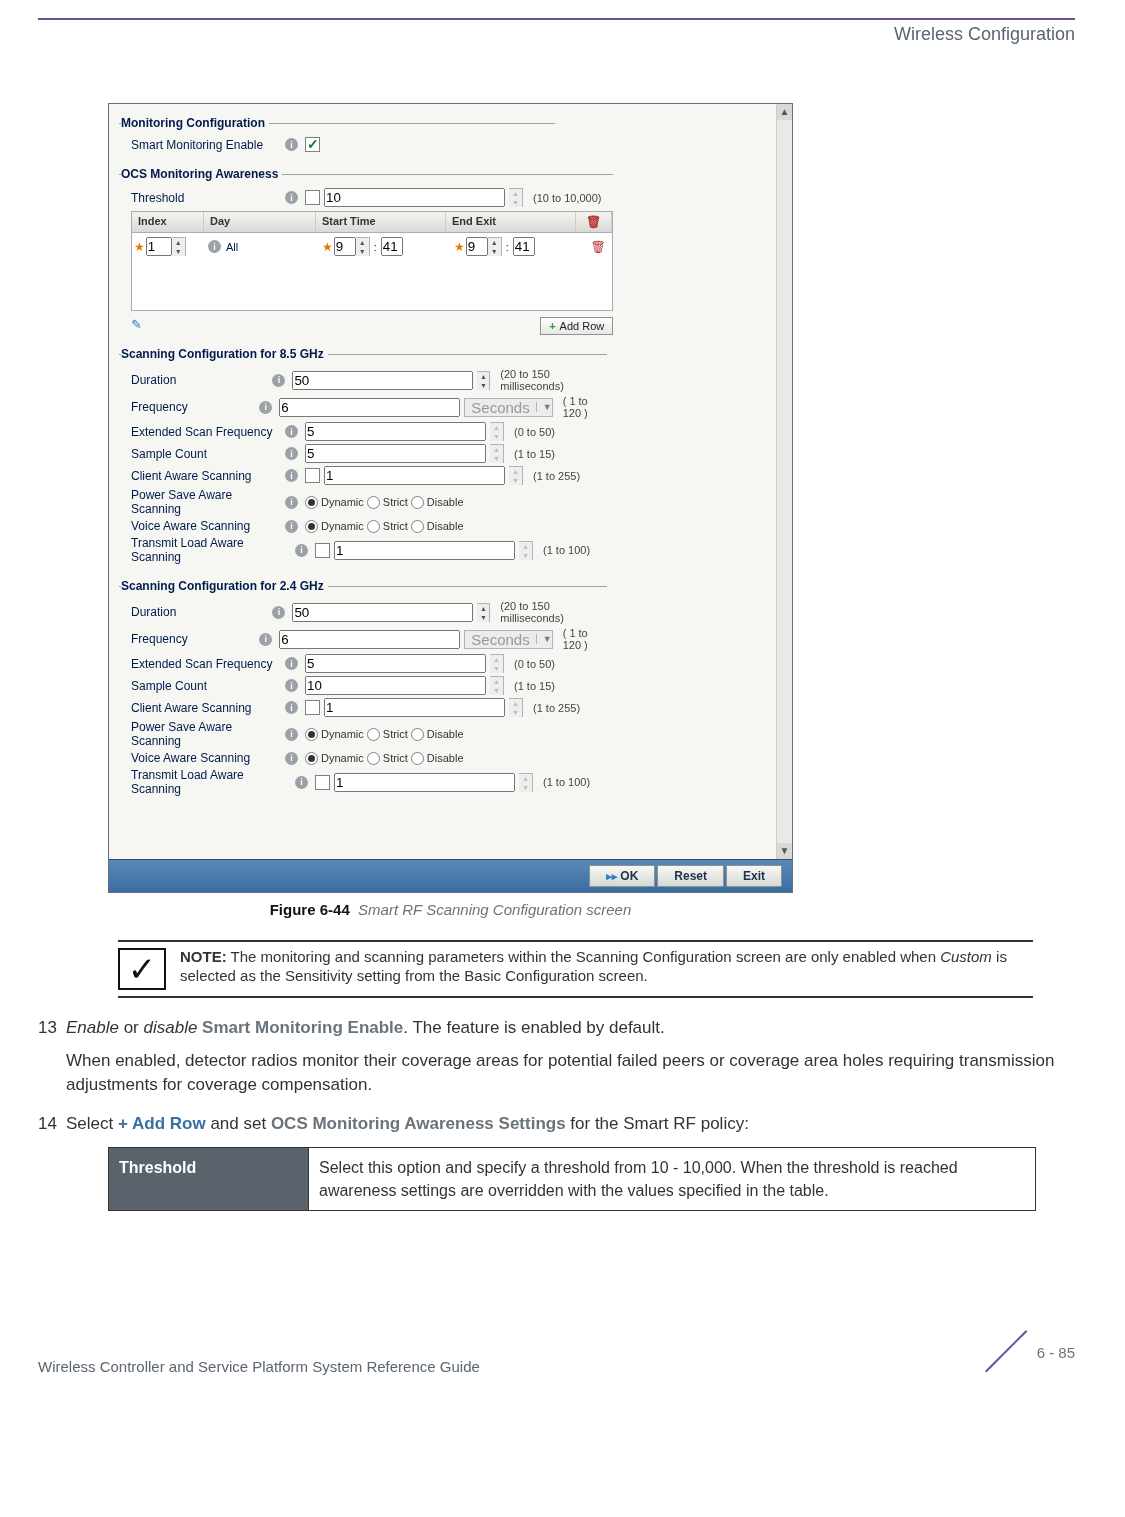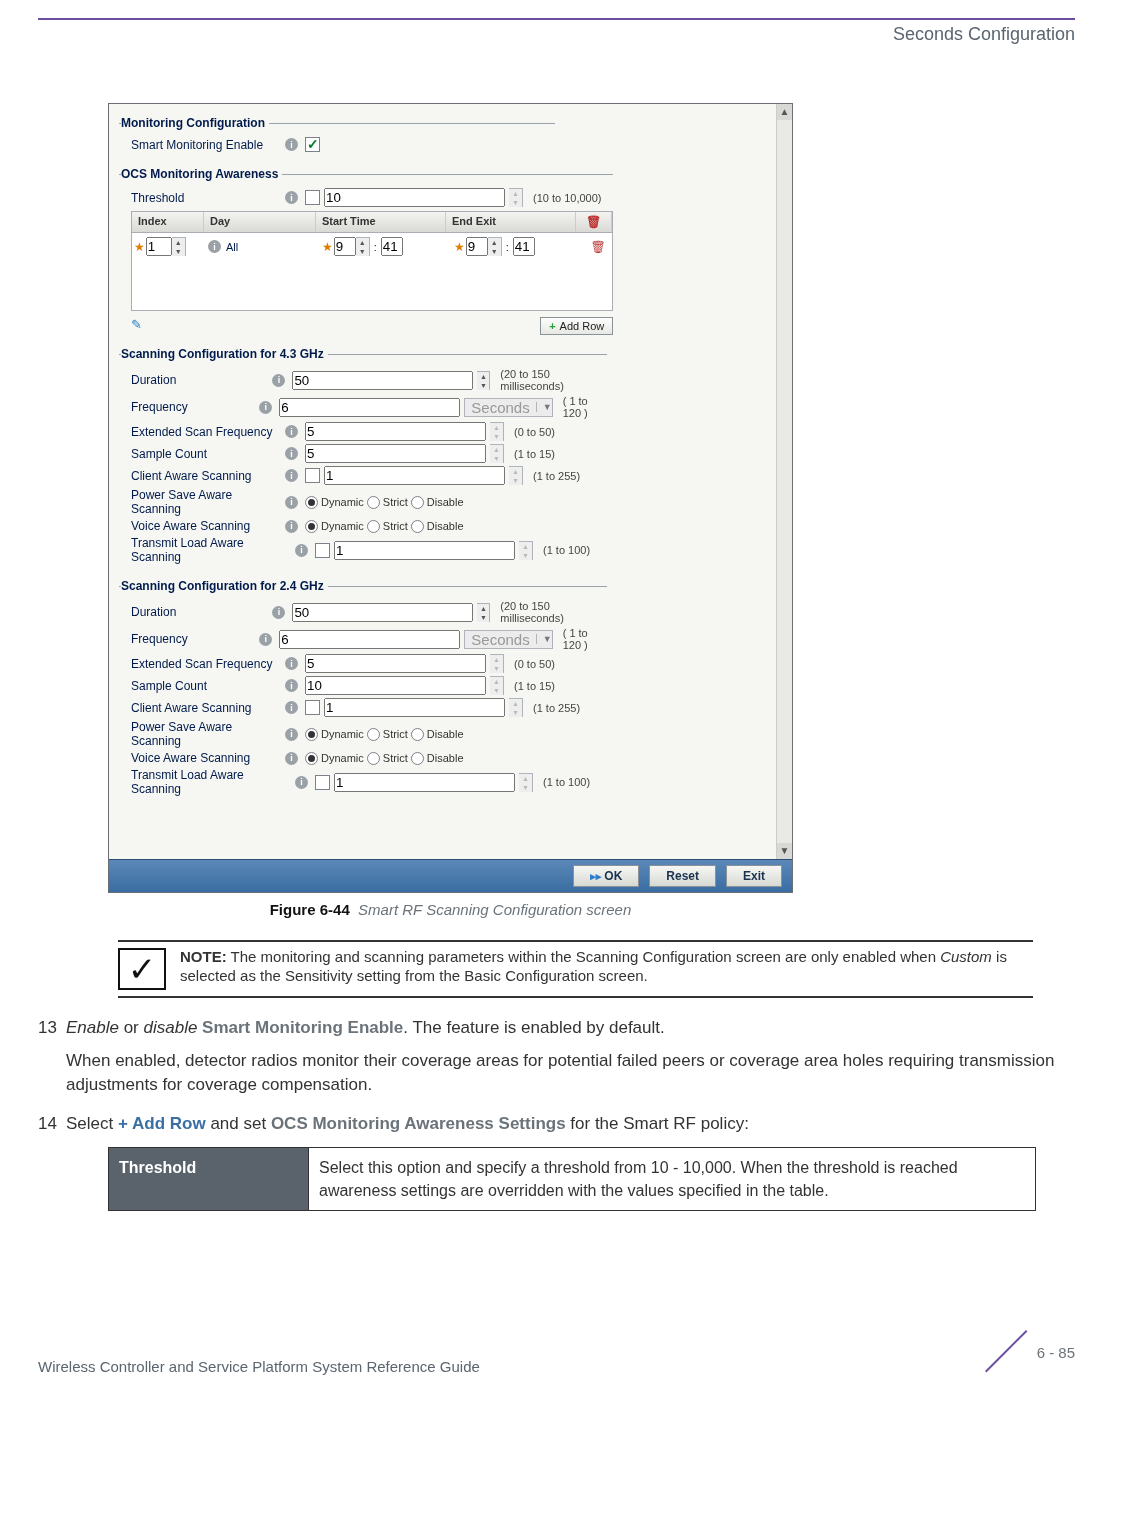--- a/index.html
+++ b/index.html
@@ -108,21 +108,21 @@
     .radio-group { display:flex; align-items:center; gap:3px; font-size:11px; color:#333;}
     .radio { width:13px; height:13px; border-radius:50%; border:1px solid #7a8188; background:#fff; display:inline-block; position:relative;}
     .radio.sel::after{ content:""; width:7px; height:7px; background:#333; border-radius:50%; position:absolute; top:2px; left:2px;}
     .dropdown { display:inline-flex; border:1px solid #aeb4ba; height:19px; align-items:center; background:#ececec;}
     .dropdown span { padding:0 6px; font-size:15px; color:#999;}
     .dropdown .dd-btn { width:16px; text-align:center; border-left:1px solid #aeb4ba; font-size:9px; color:#777;}
 
     .btn-bar {
       background: linear-gradient(#5b88b7,#3a6da3);
       padding: 5px 10px;
-      display:flex; justify-content:flex-end; gap:10px;
+      display:flex; justify-content:flex-end; gap:2px;
       border-top:1px solid #2d4f77;
     }
     .btn-bar button {
       padding: 3px 16px; font-size:12px; font-weight:bold; color:#1a3250;
       background:linear-gradient(#f7f8f5,#d7d9d2); border:1px solid #8a9197; cursor:pointer;
     }
     .btn-bar .ok-icon { color:#2a7dc9; margin-right:3px; font-size:11px;}
 
     .caption { text-align:center; font-size:15px; color:#333; margin:8px 0 22px; }
     .caption b { font-weight:bold; color:#111;}
@@ -174,21 +174,21 @@
     .footer .slash::before {
       content:""; position:absolute; left:0; top:40px; width:58px; height:2px; background:#6b4ea0;
       transform:rotate(-45deg); transform-origin:left top;
     }
   </style>
 </head>
 <body>
 
 <div class="page">
   <div class="header">
-    <span>Seconds Configuration</span>
+    <span>Wireless Configuration</span>
   </div>
 
   <div class="screenshot-wrap">
     <div class="screenshot">
       <div class="scroll-area">
         <div class="scrollbar">
           <div class="arrow">▲</div>
           <div style="position:absolute; bottom:0; left:0; right:0;" class="arrow">▼</div>
         </div>
 
@@ -261,21 +261,21 @@
                 <div class="col-del"><span class="trash">🗑</span></div>
               </div>
             </div>
             <span class="pencil">✎</span>
             <button class="addrow-btn"><span class="plus">+</span><span>Add Row</span></button>
             <div style="clear:both"></div>
           </div>
         </fieldset>
 
         <fieldset>
-          <legend>Scanning Configuration for 4.3 GHz</legend>
+          <legend>Scanning Configuration for 8.5 GHz</legend>
           <div class="row">
                 <span class="lbl">Duration</span>
                 <span class="info">i</span>
                 <input class="num" value="50" style="">
                 <span class="spinner">
                   <span>▲</span>
                   <span>▼</span>
                 </span>
                 <span class="hint">(20 to 150 milliseconds)</span>
               </div>

